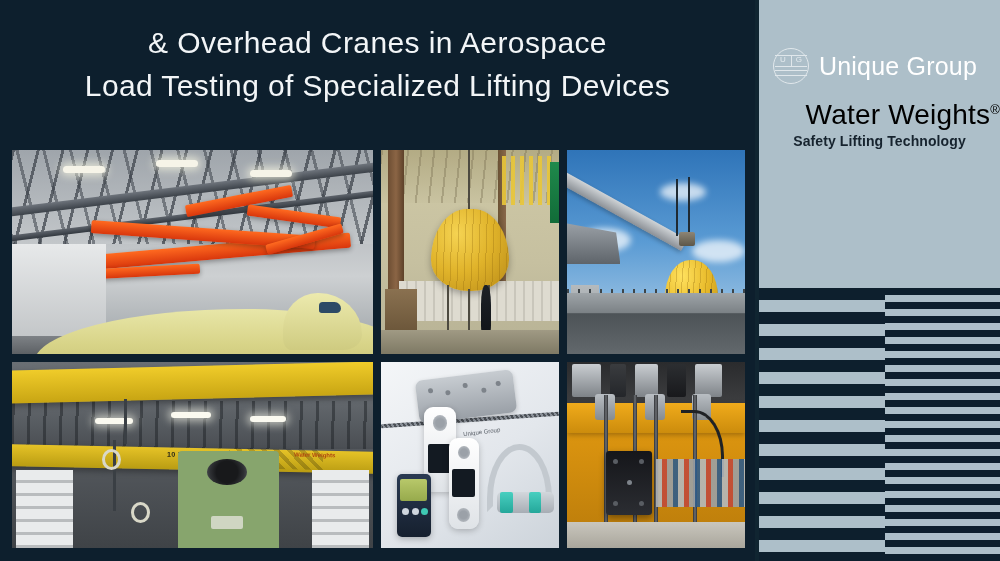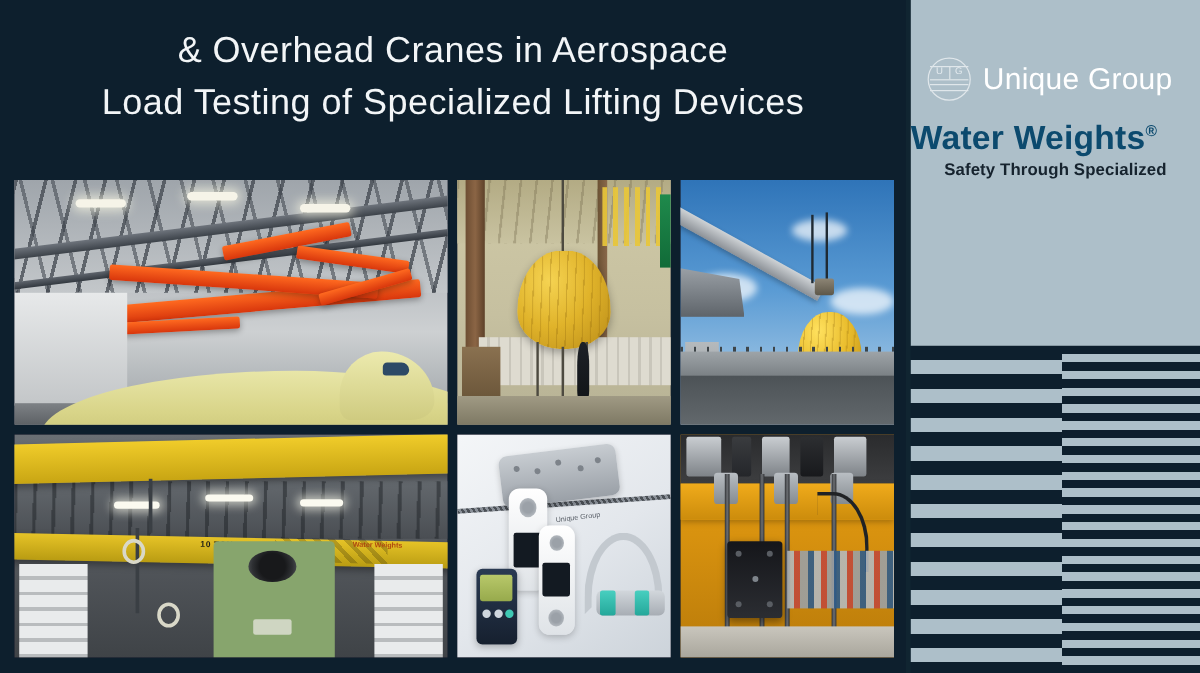--- a/index.html
+++ b/index.html
@@ -405,22 +405,22 @@
   }
   #ug-mark .ltr {
     position: absolute; top: 6px; font-size: 8px; color: #eef3f6;
     font-family: "Liberation Sans", sans-serif; line-height: 10px;
   }
   #ug-name {
     color: #ffffff; font-size: 25px; font-weight: 400; letter-spacing: .2px;
     white-space: nowrap;
   }
   #ww-name {
-    position: absolute; left: 0; right: 0; top: 99px; text-align: left;
-    color: #0c4a6e; font-size: 28px; font-weight: 700; letter-spacing: .2px;
+    position: absolute; left: 0; right: 0; top: 99px; text-align: right;
+    color: #000000; font-size: 28px; font-weight: 400; letter-spacing: .2px;
   }
   #ww-name sup { font-size: 13px; vertical-align: super; }
   #ww-tag {
     position: absolute; left: 0; right: 0; top: 133px; text-align: center;
     color: #16232e; font-size: 14px; font-weight: 700; letter-spacing: .1px;
   }
 
   
   #stripes-left {
     position: absolute; left: 4px; top: 288px; width: 126px; height: 273px;
@@ -614,20 +614,20 @@
           <span class="ltr" style="left:6px;">U</span>
           <span class="ltr" style="right:6px;">G</span>
         </div>
         <div id="ug-name">Unique Group</div>
       </div>
 
       <div id="ww-name">
         <span>Water Weights</span><sup>®</sup>
       </div>
 
-      <div id="ww-tag">Safety Through Specialized</div>
+      <div id="ww-tag">Safety Lifting Technology</div>
     </div>
 
     <div id="stripes-left"></div>
     <div id="stripes-right"></div>
   </div>
 
 </div>
 
 </body></html>

